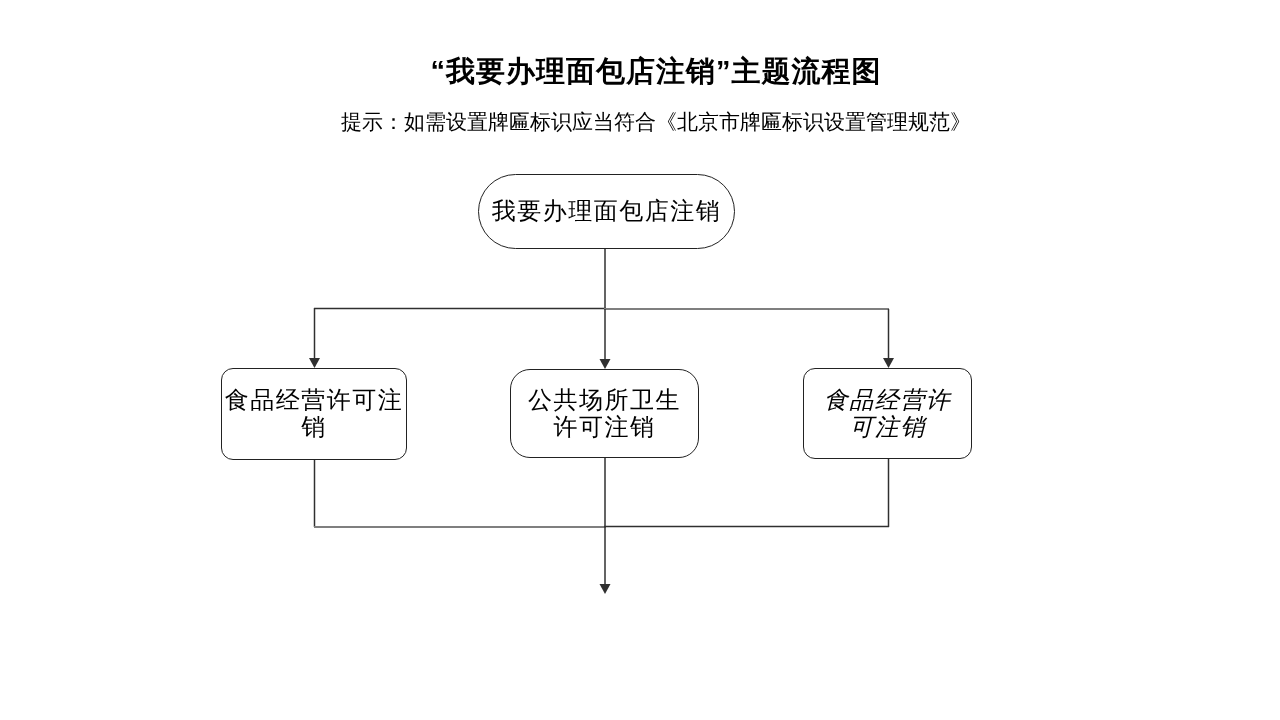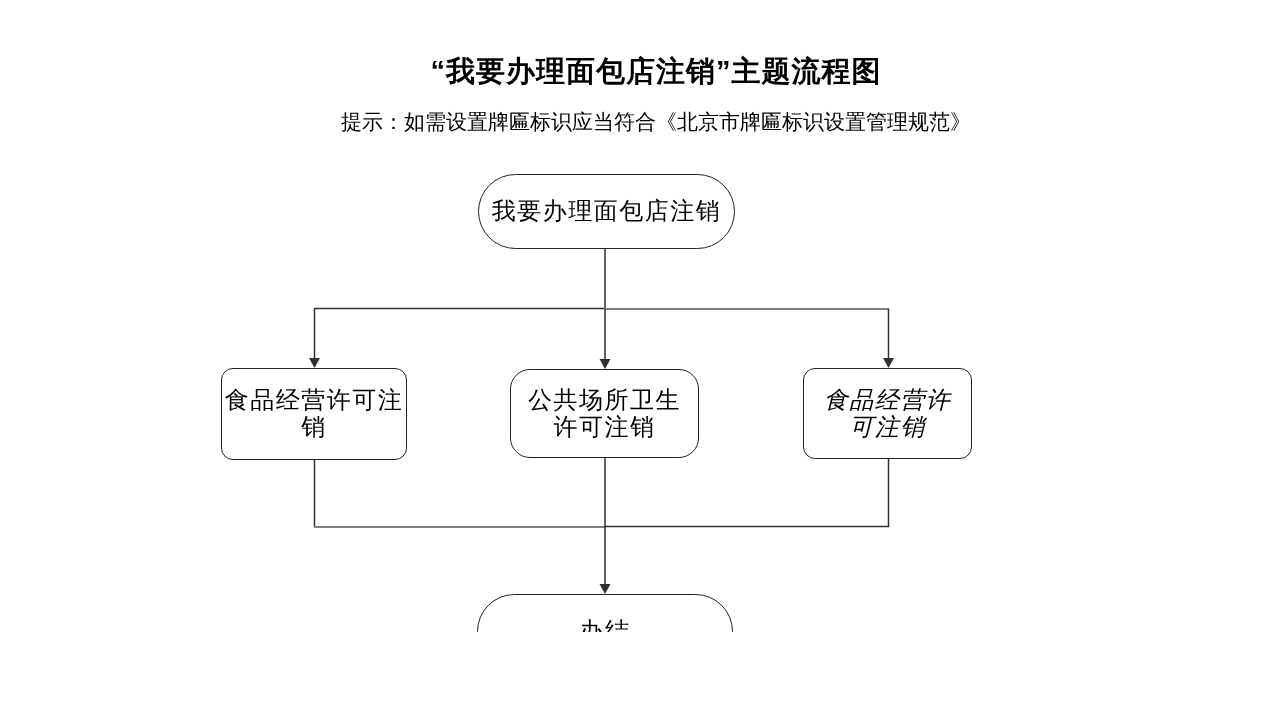--- a/index.html
+++ b/index.html
@@ -127,17 +127,14 @@
   </div>
 
   <div class="node process" id="node-hygiene">
     <span class="node-label">公共场所卫生许可注销</span>
   </div>
 
   <div class="node process" id="node-food">
     <span class="node-label">食品经营许可注销</span>
   </div>
 
-  <div class="node terminator" id="node-end">
-    <span class="node-label">办结</span>
-  </div>
 
 </div>
 
 </body></html>

